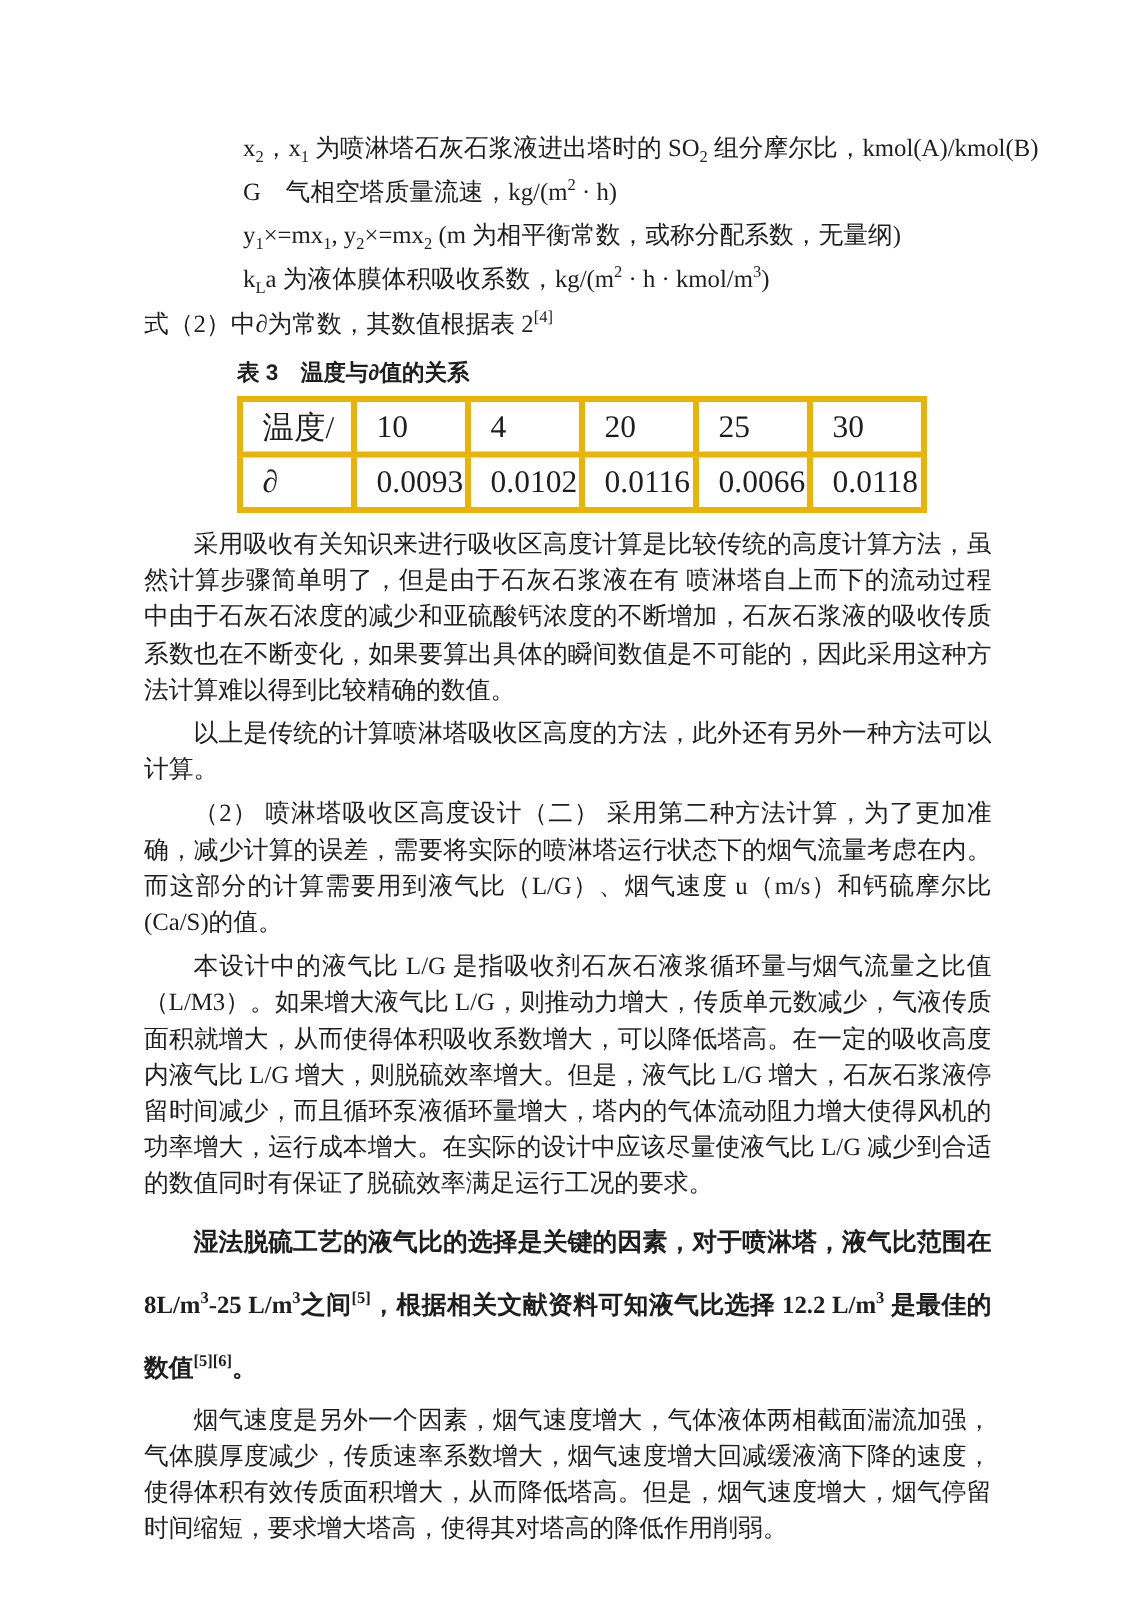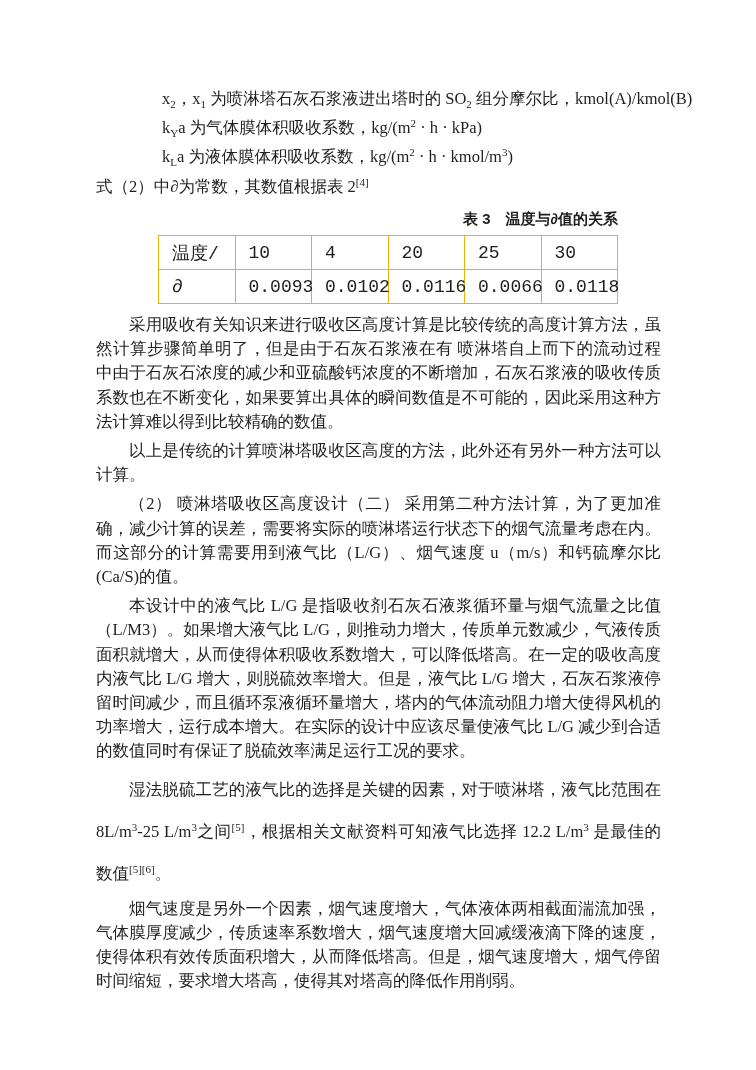--- a/index.html
+++ b/index.html
@@ -36,66 +36,67 @@
   sup { vertical-align: super; }
   sub { vertical-align: sub; }
   .formula-note {
     font-size: 16.5px;
     line-height: 29px;
     margin-top: 1px;
   }
   .table-caption {
     width: 460px;
     margin: 9px 0 6px 62px;
-    text-align: right;
+    text-align: left;
     font-weight: bold;
     font-size: 15px;
     font-family: "Liberation Sans", "DejaVu Sans", sans-serif;
   }
   table.data-table {
     margin-left: 62px;
     width: 460px;
     border-collapse: collapse;
     table-layout: fixed;
   }
   table.data-table td {
-    border: 1px solid #eab308;
+    border: 4px solid #eab308;
     height: 33px;
     padding: 0 0 0 13px;
-    font-size: 18px;
+    font-size: 21px;
     vertical-align: middle;
-    font-family: Liberation Mono, monospace;
   }
   .sym-cell {
     font-style: italic;
   }
   .para {
     width: 565px;
     font-size: 16.5px;
     line-height: 24.2px;
     text-indent: 2em;
     text-align: justify;
     margin: 0 0 5px 0;
   }
   .para.first {
     margin-top: 9px;
   }
   .para.loose {
     line-height: 42px;
     margin-bottom: 2px;
+    font-weight: bold;
   }
 </style>
 </head>
 <body>
 
 <div class="page">
 
   <div class="defs">
     <div class="def-line">x<sub>2</sub>，x<sub>1</sub> 为喷淋塔石灰石浆液进出塔时的 SO<sub>2</sub> 组分摩尔比，kmol(A)/kmol(B)</div>
-    <div class="def-line">k<sub>Y</sub>a 为气体膜体积吸收系数，kg/(m<sup>2</sup> · h · kPa)</div>
+    <div class="def-line">G　气相空塔质量流速，kg/(m<sup>2</sup> · h)</div>
+    <div class="def-line">y<sub>1</sub>×=mx<sub>1</sub>, y<sub>2</sub>×=mx<sub>2</sub> (m 为相平衡常数，或称分配系数，无量纲)</div>
     <div class="def-line">k<sub>L</sub>a 为液体膜体积吸收系数，kg/(m<sup>2</sup> · h · kmol/m<sup>3</sup>)</div>
   </div>
 
   <div class="formula-note">式（2）中∂为常数，其数值根据表 2<sup>[4]</sup></div>
 
   <div class="table-caption">表 3　温度与∂值的关系</div>
 
   <table class="data-table">
     <tbody>
       <tr>

